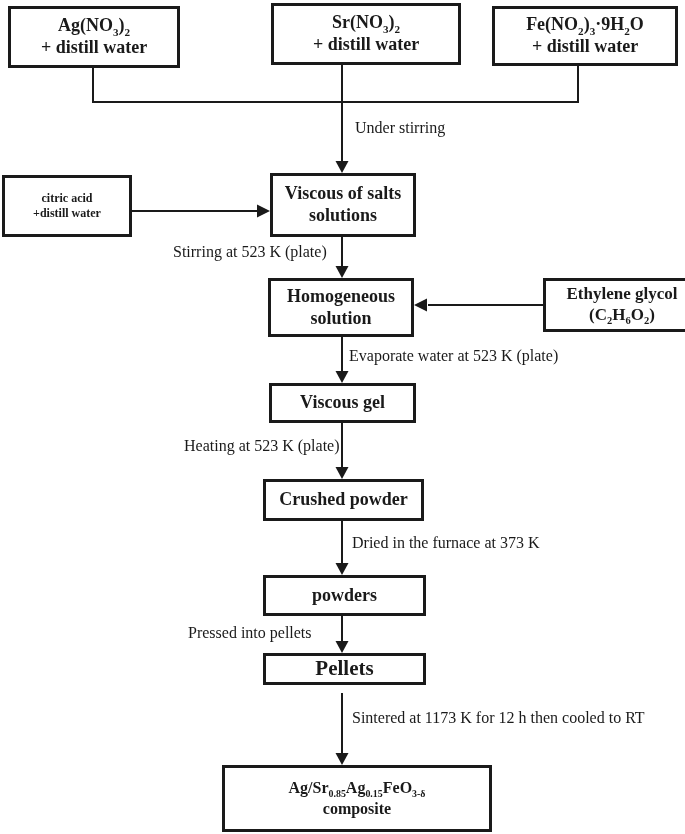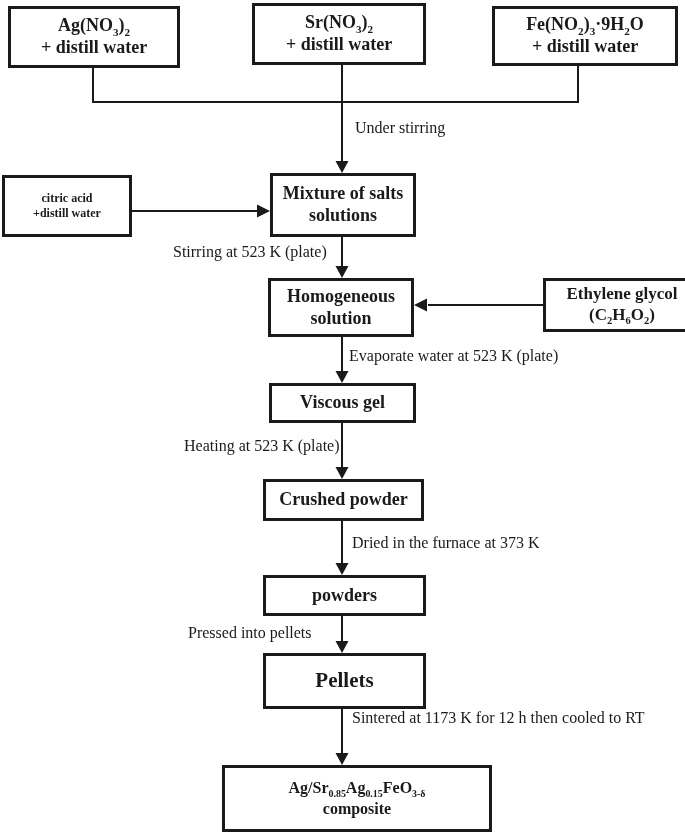--- a/index.html
+++ b/index.html
@@ -29,30 +29,30 @@
   .label{
     position:absolute;
     font-size:16px;
     font-weight:normal;
     white-space:nowrap;
     line-height:1.1;
   }
   .connectors{position:absolute;left:0;top:0;width:685px;height:834px;}
 
   .b-ag{left:8px;top:6px;width:172px;height:62px;}
-  .b-sr{left:252px;top:3px;width:174px;height:62px;}
+  .b-sr{left:271px;top:3px;width:190px;height:62px;}
   .b-fe{left:492px;top:6px;width:186px;height:60px;}
   .b-citric{left:2px;top:175px;width:130px;height:62px;font-size:12px;}
   .b-mixture{left:270px;top:173px;width:146px;height:64px;}
   .b-homogeneous{left:268px;top:278px;width:146px;height:59px;}
   .b-ethylene{left:543px;top:278px;width:158px;height:54px;font-size:17px;}
   .b-viscous{left:269px;top:383px;width:147px;height:40px;}
   .b-crushed{left:263px;top:479px;width:161px;height:42px;}
   .b-powders{left:263px;top:575px;width:163px;height:41px;}
-  .b-pellets{left:263px;top:653px;width:163px;height:56px;font-size:21px;}
+  .b-pellets{left:263px;top:653px;width:163px;height:32px;font-size:21px;}
   .b-final{left:222px;top:765px;width:270px;height:67px;font-size:16px;line-height:1.3;}
 
   .lbl-under{left:355px;top:119px;}
   .lbl-stirring{left:173px;top:243px;}
   .lbl-evaporate{left:349px;top:347px;}
   .lbl-heating{left:184px;top:437px;}
   .lbl-dried{left:352px;top:534px;}
   .lbl-pressed{left:188px;top:624px;}
   .lbl-sintered{left:352px;top:709px;}
 </style>
@@ -107,21 +107,21 @@
     <div>Fe(NO<sub>2</sub>)<sub>3</sub>·9H<sub>2</sub>O</div>
     <div>+ distill water</div>
   </div>
 
   <div class="box b-citric">
     <div>citric acid</div>
     <div>+distill water</div>
   </div>
 
   <div class="box b-mixture">
-    <div>Mixture of salts</div>
+    <div>Viscous of salts</div>
     <div>solutions</div>
   </div>
 
   <div class="box b-homogeneous">
     <div>Homogeneous</div>
     <div>solution</div>
   </div>
 
   <div class="box b-ethylene">
     <div>Ethylene glycol</div>

